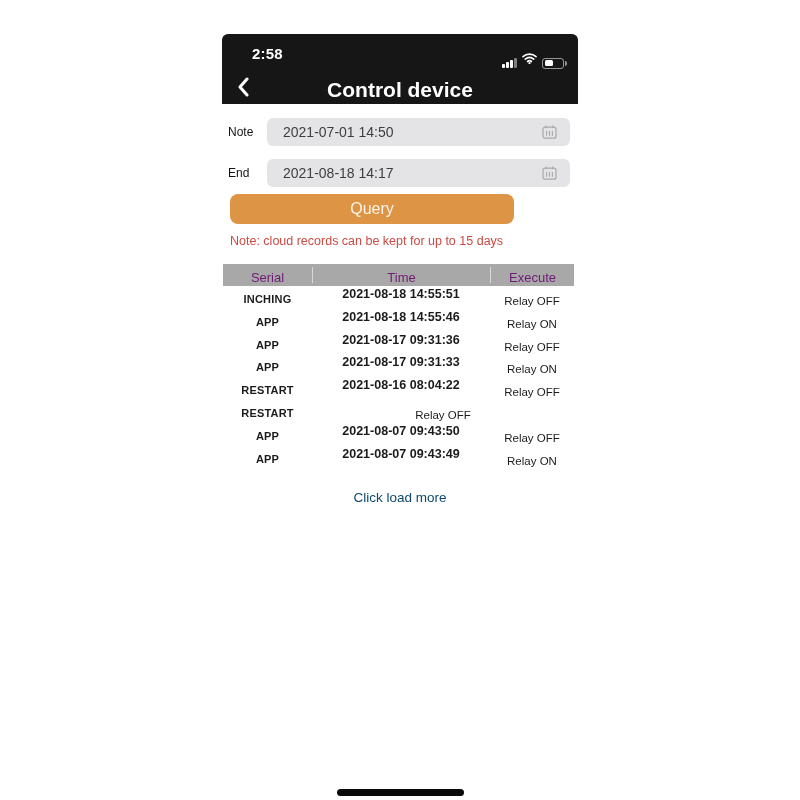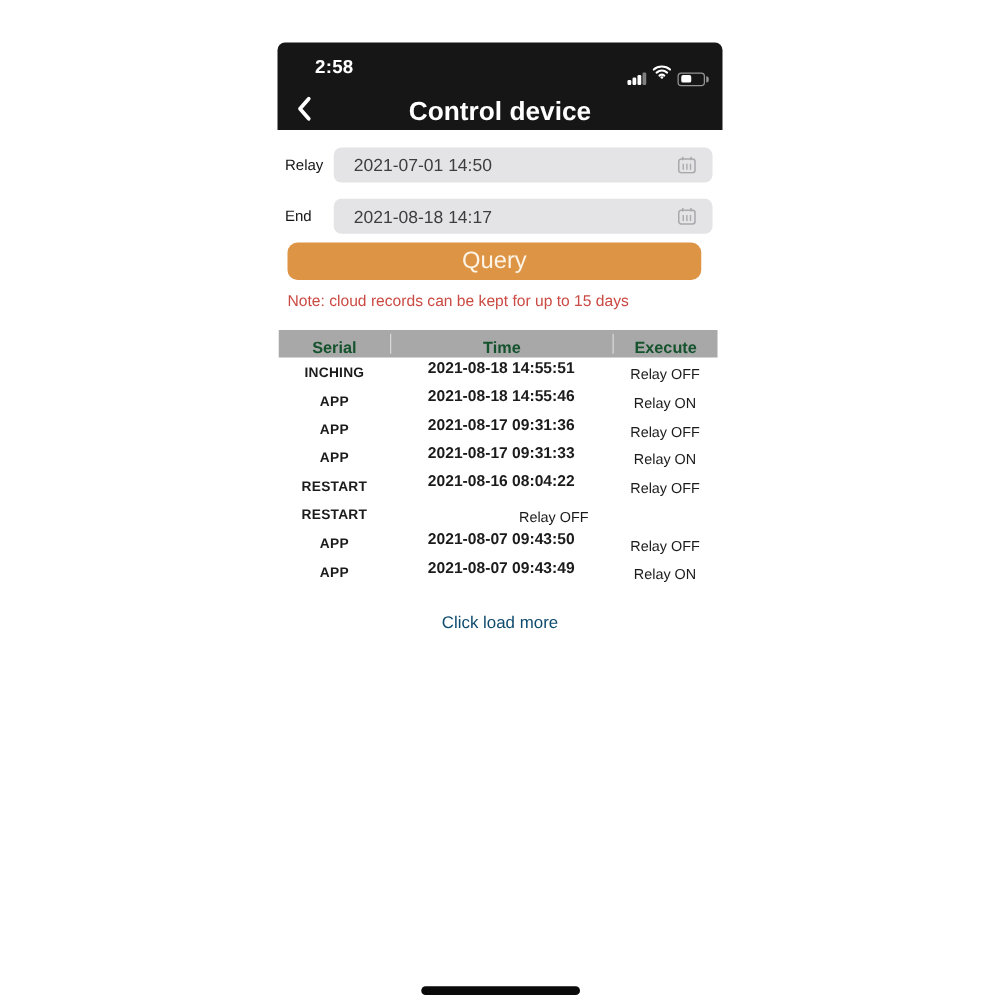--- a/index.html
+++ b/index.html
@@ -33,30 +33,30 @@
   
   .formrow { position:absolute; left:0; width:356px; height:28px; }
   .row-start { top:84px; } .row-end { top:125px; }
   .flabel { position:absolute; left:6px; top:0; line-height:28px; font-size:12px;
             color:#141414; font-weight:500; }
   .dfield { position:absolute; left:45px; top:0; width:303px; height:28px;
             background:#E4E4E6; border-radius:6px; cursor:pointer; }
   .dvalue { position:absolute; left:16px; top:0; line-height:28px; font-size:14px; color:#3E3E40; }
   .calico { position:absolute; right:13px; top:7px; }
 
-  .querybtn { position:absolute; left:8px; top:160px; width:331px; height:30px;
+  .querybtn { position:absolute; left:8px; top:160px; width:284px; height:30px;
               background:#DD9445; border:none; border-radius:8px; cursor:pointer;
-              color:rgba(255,252,244,.92); font-size:19px; font-weight:400;
+              color:rgba(255,252,244,.92); font-size:16px; font-weight:400;
               font-family:"Liberation Sans", sans-serif; }
   .note { position:absolute; left:8px; top:200px; font-size:12.5px; color:#CB4A43; }
 
   
   .tbl { position:absolute; left:1px; top:230px; width:351px; }
   .thead { display:flex; height:22px; background:#A8A8A8; align-items:center; }
-  .hc { color:#14532d; font-size:13px; text-align:center; line-height:22px; height:16px;font-weight:bold; }
+  .hc { color:#701a75; font-size:13px; text-align:center; line-height:22px; height:16px; }
   .hc + .hc { border-left:1px solid rgba(255,255,255,.55); }
   .c0 { width:89px; } .c1 { width:178px; } .c2 { width:83px; flex:1; }
   .trow { display:flex; height:22.8px; }
   .tcell { text-align:center; line-height:22.8px; color:#1B1B1B; white-space:nowrap; }
   .trow .c0 { font-size:11px;  font-weight:600; transform:translateY(1.5px); letter-spacing:.2px; }
   .trow .c1 { font-size:12.5px; font-weight:600; transform:translateY(-3px); }
   .trow .c2 { font-size:11.5px; font-weight:500; transform:translateY(3.5px); }
 
   .loadmore { position:absolute; left:0; top:456px; width:356px; text-align:center;
               font-size:13.5px; font-weight:500; color:#0c4a6e; cursor:pointer;
@@ -98,21 +98,21 @@
             <svg width="12" height="20" viewBox="0 0 12 20">
               <path d="M10 2 L3 10 L10 18" stroke="#fff" stroke-width="3" fill="none" stroke-linecap="round" stroke-linejoin="round"></path>
             </svg>
           </span>
         </button>
         <div class="navtitle">Control device</div>
       </div>
     </div>
 
     <div class="formrow row-start">
-      <span class="flabel">Relay</span>
+      <span class="flabel">Note</span>
       <div class="dfield">
         <span class="dvalue">2021-07-01 14:50</span>
         <span class="calico">
           <svg width="15" height="14" viewBox="0 0 15 14">
             <rect x="1" y="2.2" width="13" height="11" rx="2" fill="none" stroke="#A9A9AC" stroke-width="1.2"></rect>
             <line x1="4.2" y1="0.4" x2="4.2" y2="3.2" stroke="#A9A9AC" stroke-width="1.2"></line>
             <line x1="10.8" y1="0.4" x2="10.8" y2="3.2" stroke="#A9A9AC" stroke-width="1.2"></line>
             <line x1="4.6" y1="6" x2="4.6" y2="10.8" stroke="#A9A9AC" stroke-width="1.1"></line>
             <line x1="7.5" y1="6" x2="7.5" y2="10.8" stroke="#A9A9AC" stroke-width="1.1"></line>
             <line x1="10.4" y1="6" x2="10.4" y2="10.8" stroke="#A9A9AC" stroke-width="1.1"></line>

